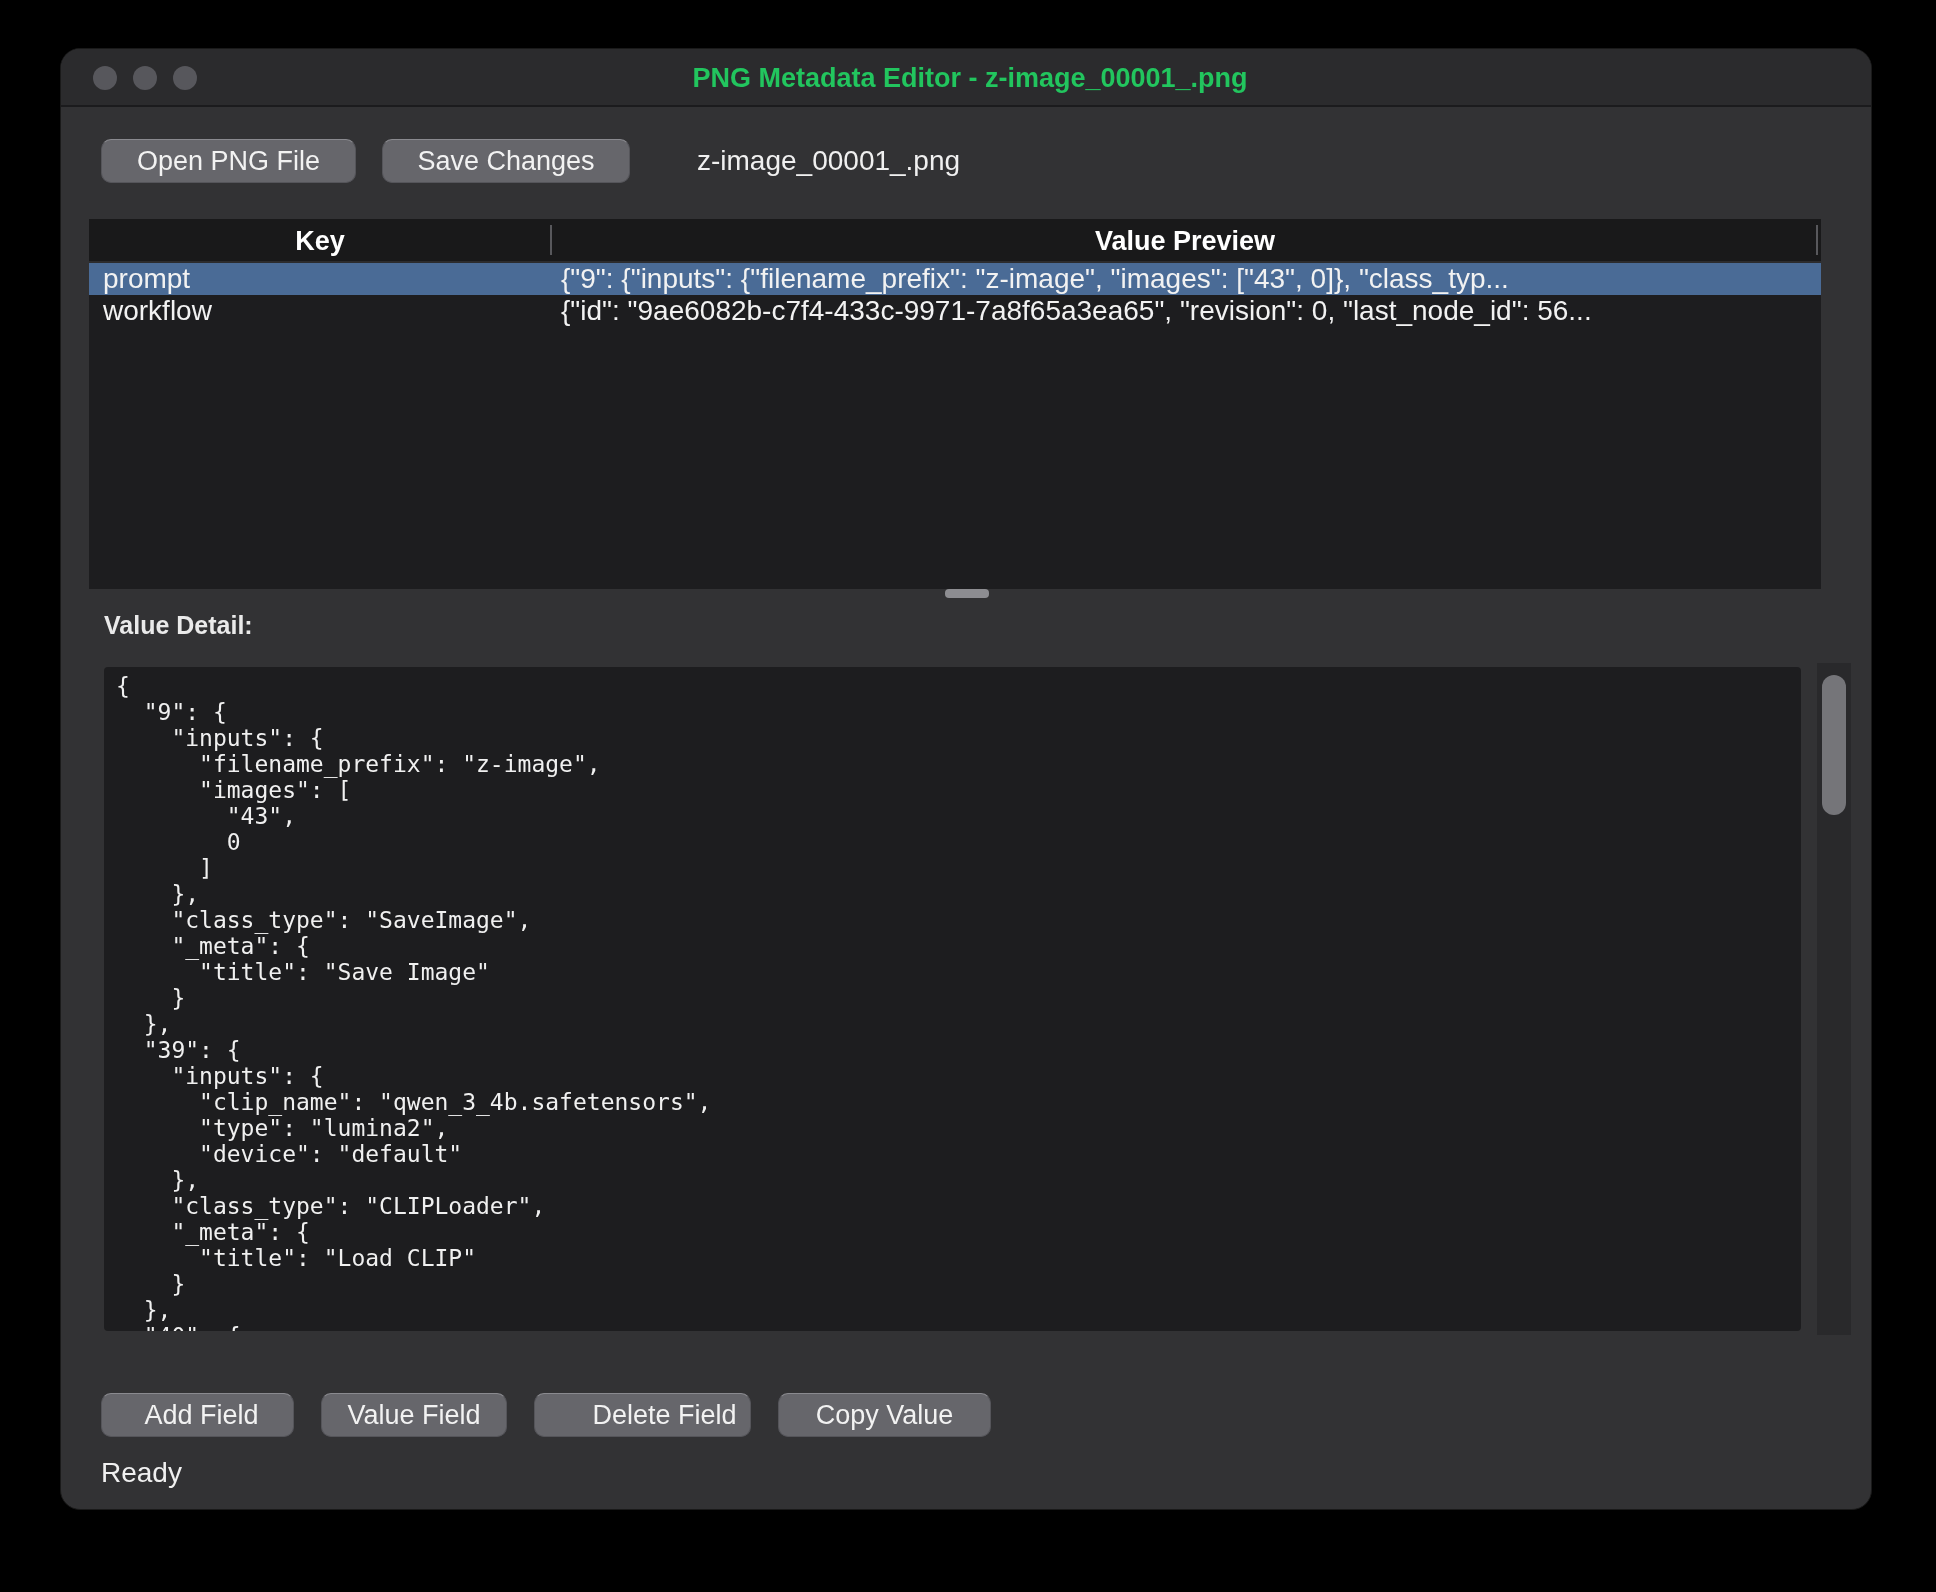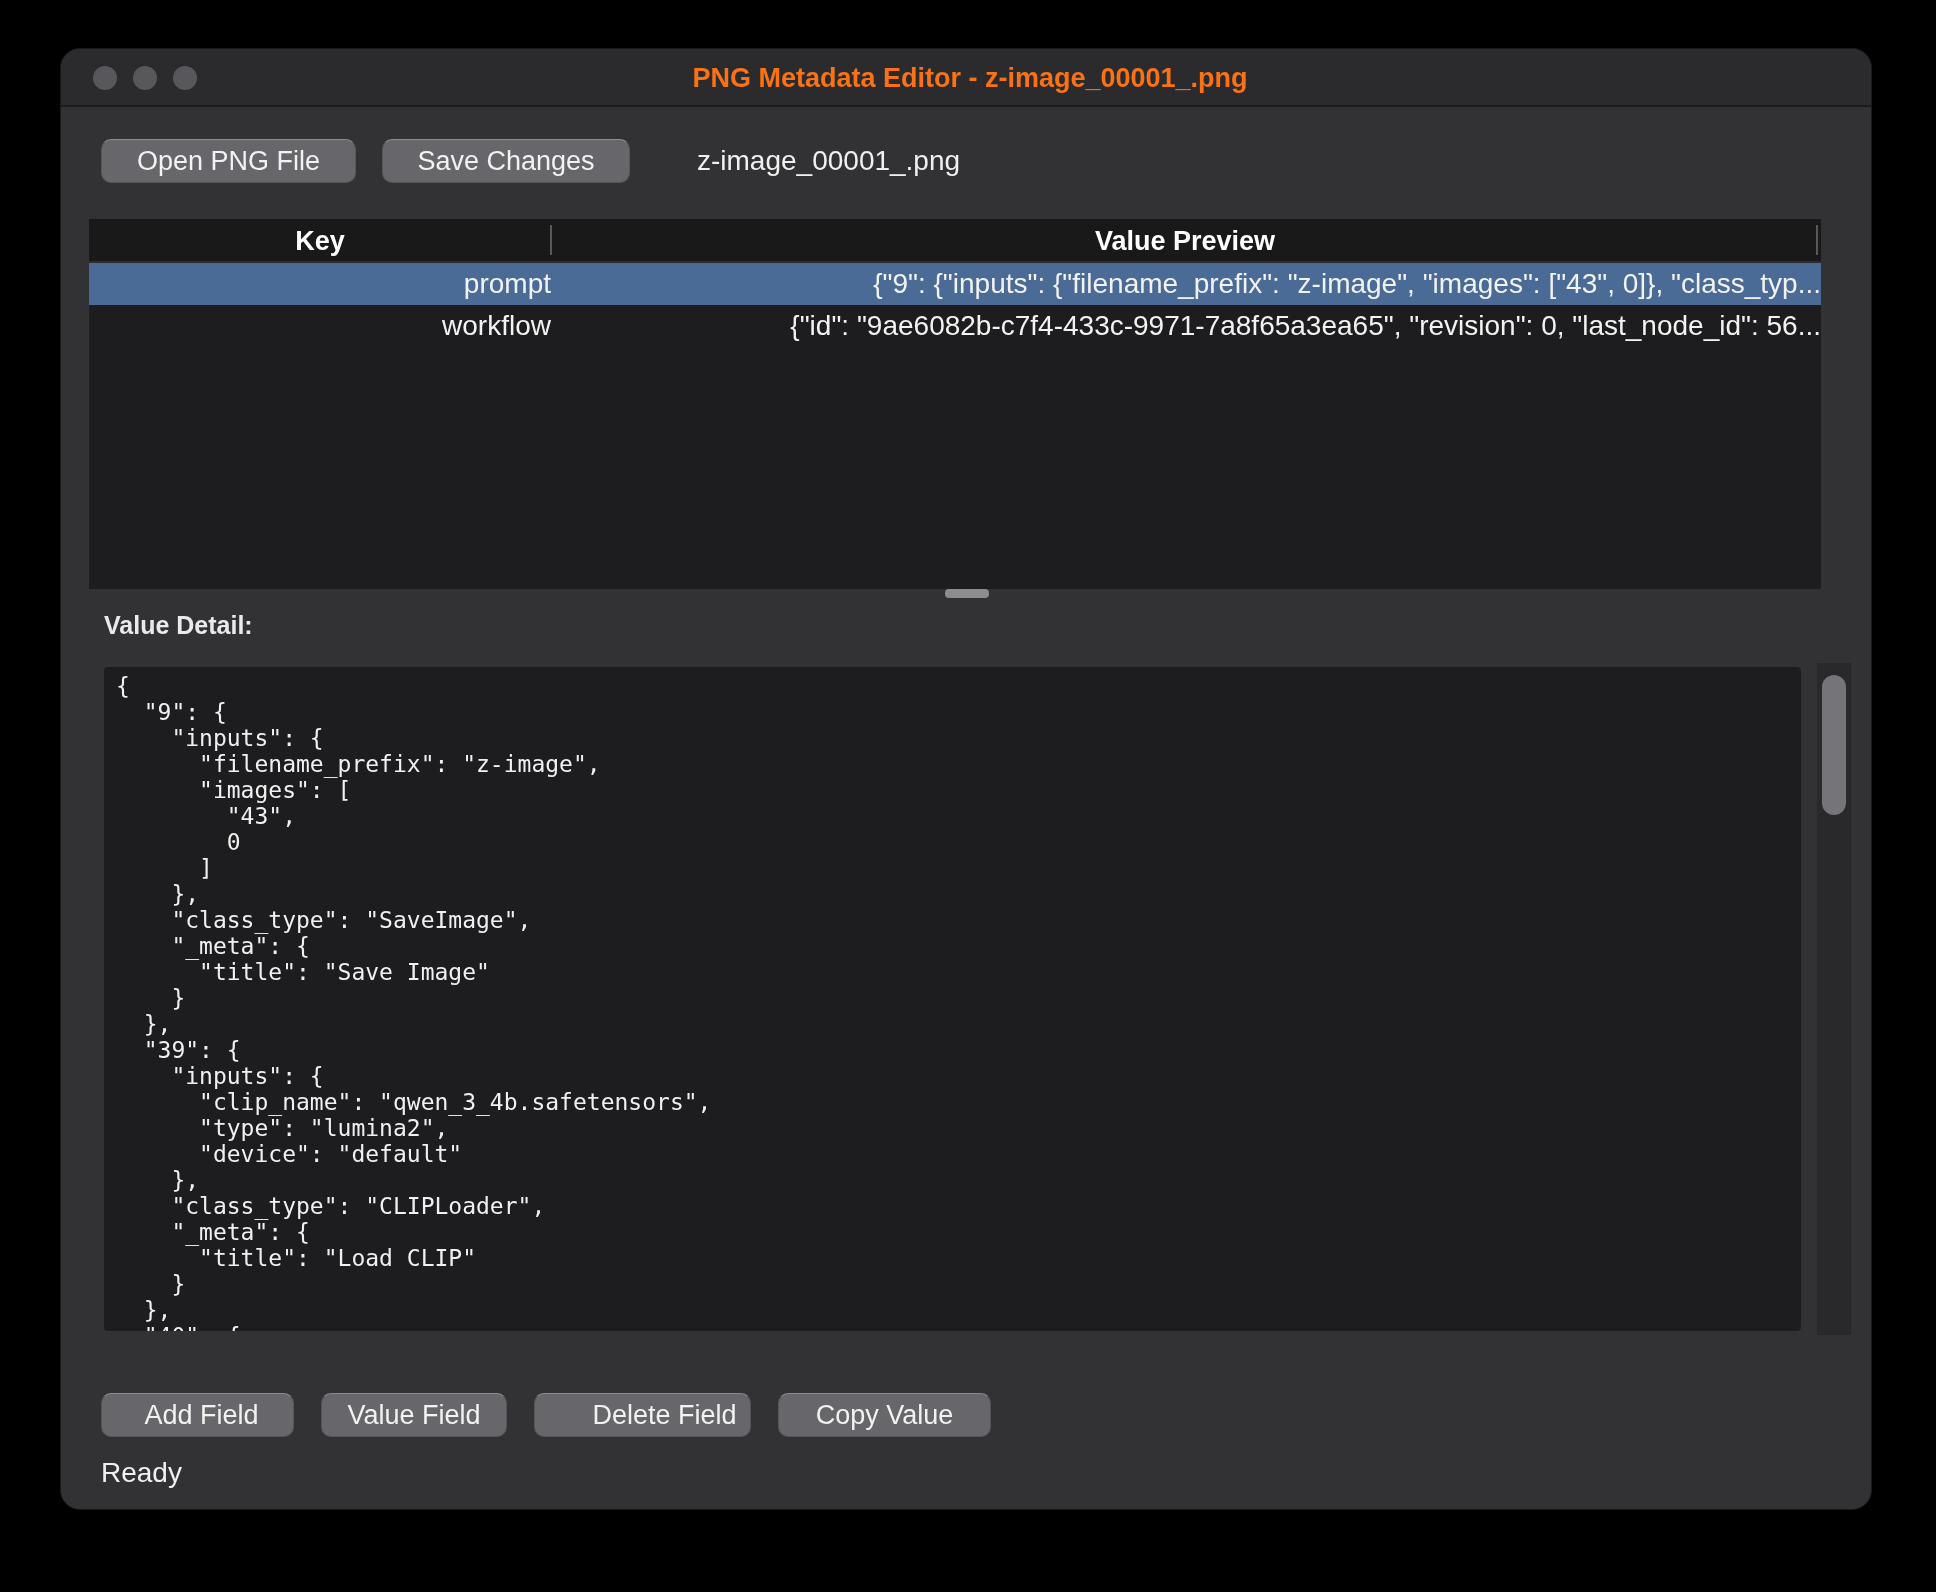--- a/index.html
+++ b/index.html
@@ -13,21 +13,21 @@
   }
 
   
   .titlebar {
     position: absolute; left: 0; top: 0; right: 0; height: 58px;
     background: #2b2b2d; border-bottom: 2px solid #1b1b1d;
   }
   .titlebar .title {
     position: absolute; left: 8px; right: 0; top: 0; height: 58px;
     line-height: 58px; text-align: center;
-    color: #f97316; font-size: 27px; font-weight: 700;
+    color: #22c55e; font-size: 27px; font-weight: 700;
   }
   .traffic { position: absolute; top: 17px; width: 24px; height: 24px; border-radius: 50%; background: #57575c; }
   .traffic.b1 { left: 32px; }
   .traffic.b2 { left: 72px; }
   .traffic.b3 { left: 112px; }
 
   
   .btn {
     position: absolute; height: 44px; border-radius: 10px;
     background: #66666b; border: 1px solid #55555a;
@@ -56,22 +56,22 @@
     position: absolute; top: 0; height: 44px; line-height: 44px; text-align: center;
     color: #ffffff; font-size: 27px; font-weight: 700;
   }
   .kv-header .col-key   { left: 0;     width: 462px;  }
   .kv-header .col-value { left: 462px; width: 1268px; }
   .kv-header .hsep { position: absolute; top: 6px; bottom: 6px; width: 2px; background: #58585c; }
   .kv-header .hsep.s1 { left: 461px; }
   .kv-header .hsep.s2 { right: 3px; }
 
   .kv-row {
-    position: relative; height: 42px; display: flex; align-items: center;
-    color: #f2f2f2; font-size: 28px; white-space: nowrap; overflow: hidden; text-align: right;
+    position: relative; height: 32px; display: flex; align-items: center;
+    color: #f2f2f2; font-size: 28px; white-space: nowrap; overflow: hidden;
   }
   .kv-row.selected { background: #4a6b96; }
   .kv-row .cell-key   { width: 462px; padding-left: 14px; flex: none; overflow: hidden; }
   .kv-row .cell-value { flex: 1; padding-left: 10px; overflow: hidden; }
 
   
   .splitter-handle {
     position: absolute; left: 884px; top: 540px; width: 44px; height: 9px;
     background: #8d8d91; border-radius: 4px;
   }

